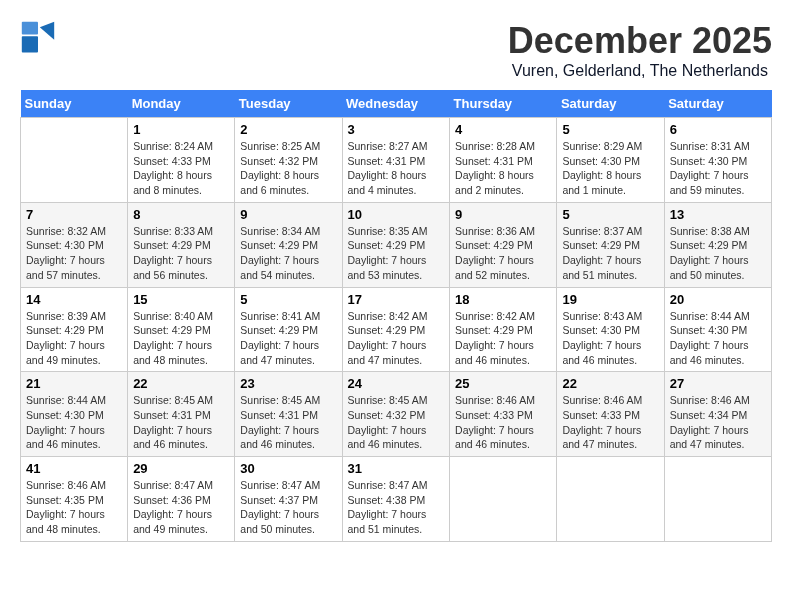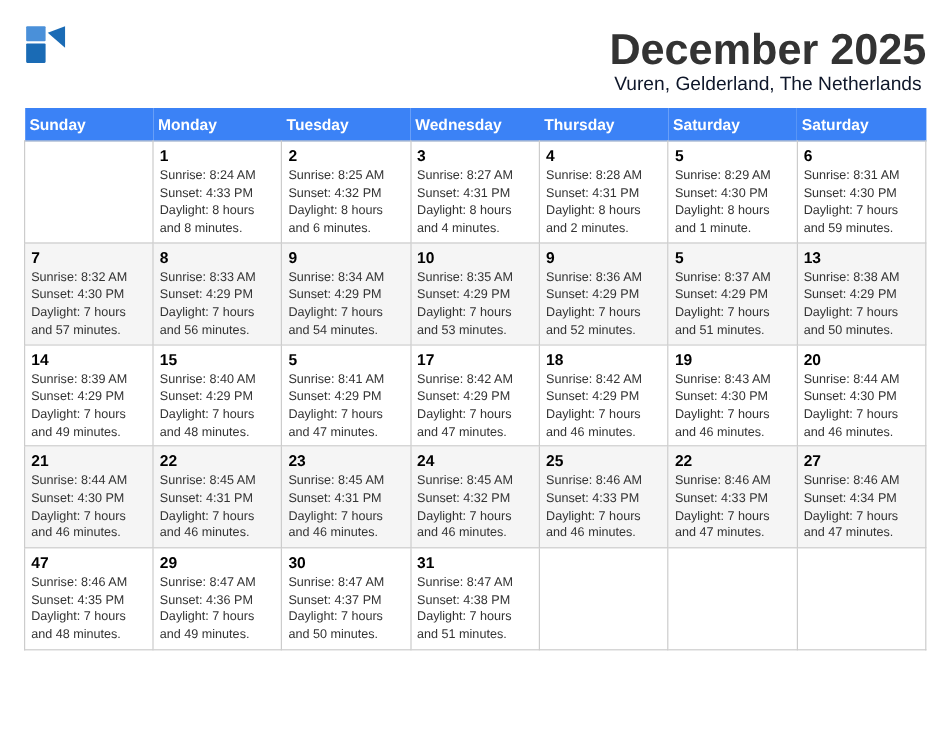--- a/index.html
+++ b/index.html
@@ -227,21 +227,21 @@
           <span class="day-number">22</span>
           <div class="day-info">Sunrise: 8:46 AM<br>Sunset: 4:33 PM<br>Daylight: 7 hours<br>and 47 minutes.</div>
         </td>
         <td>
           <span class="day-number">27</span>
           <div class="day-info">Sunrise: 8:46 AM<br>Sunset: 4:34 PM<br>Daylight: 7 hours<br>and 47 minutes.</div>
         </td>
       </tr>
       <tr>
         <td>
-          <span class="day-number">47</span>
+          <span class="day-number">41</span>
           <div class="day-info">Sunrise: 8:46 AM<br>Sunset: 4:35 PM<br>Daylight: 7 hours<br>and 48 minutes.</div>
         </td>
         <td>
           <span class="day-number">29</span>
           <div class="day-info">Sunrise: 8:47 AM<br>Sunset: 4:36 PM<br>Daylight: 7 hours<br>and 49 minutes.</div>
         </td>
         <td>
           <span class="day-number">30</span>
           <div class="day-info">Sunrise: 8:47 AM<br>Sunset: 4:37 PM<br>Daylight: 7 hours<br>and 50 minutes.</div>
         </td>

